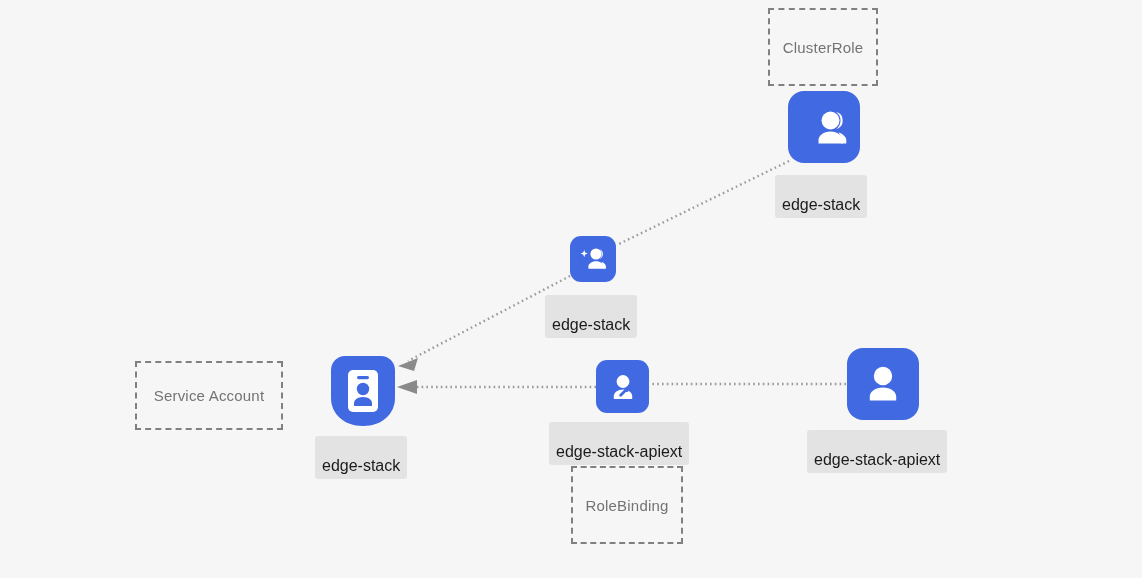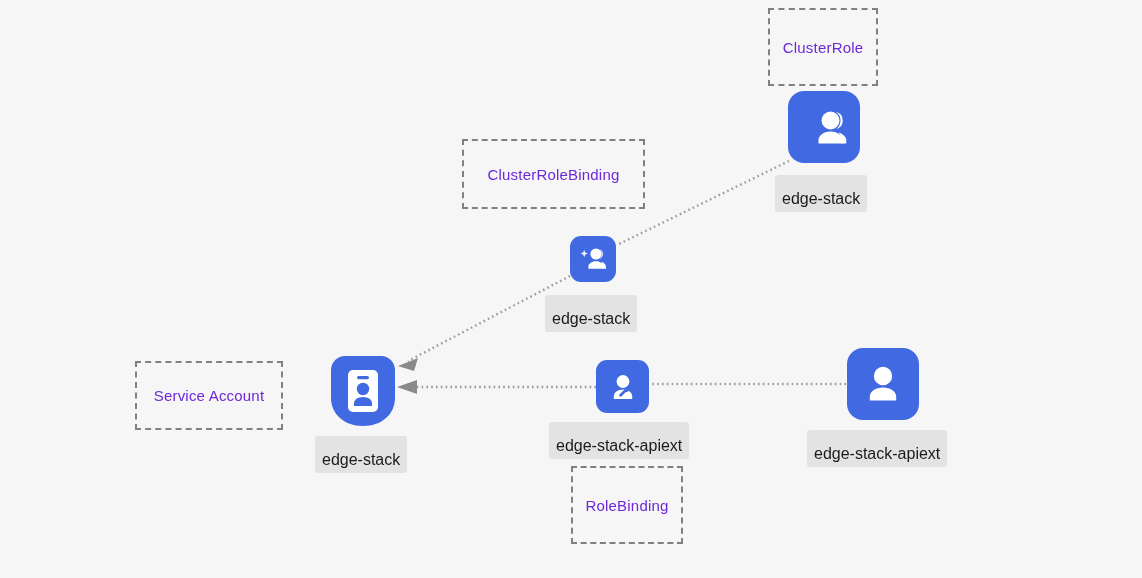--- a/index.html
+++ b/index.html
@@ -33,21 +33,21 @@
   .kind-box {
     position: absolute;
     border: 2px dashed #808080;
     box-sizing: border-box;
     display: flex;
     align-items: center;
     justify-content: center;
     background: transparent;
   }
   .kind-box .kind-label {
-    color: #6d28d9;
+    color: #737373;
     font-size: 15px;
     font-family: "Liberation Sans", sans-serif;
     letter-spacing: 0.2px;
     white-space: nowrap;
   }
 
   
   .node-icon {
     position: absolute;
     background: #3f6ee0;
@@ -69,21 +69,21 @@
     background: transparent;
   }
 
   
   .name-chip {
     position: absolute;
     background: #e3e3e3;
     color: #1b1b1b;
     font-size: 16px;
     font-family: "Liberation Sans", sans-serif;
-    padding: 15px 7px 4px 7px;
+    padding: 21px 7px 4px 7px;
     border-radius: 3px;
     white-space: nowrap;
     line-height: 1.15;
   }
 </style>
 </head>
 <body>
 
 <div id="canvas">
 
@@ -112,23 +112,20 @@
       <svg width="48" height="48" viewBox="0 0 48 48">
         <circle cx="30.5" cy="17.5" r="9" fill="#ffffff"></circle>
         <path d="M30.5 28.5c-7 0-12 4.2-12 8.6v3.4h24v-3.4c0-4.4-5-8.6-12-8.6z" fill="#ffffff"></path>
         <path d="M36 8.8a9 9 0 0 1 0 17.4 10.6 10.6 0 0 0 0-17.4z" fill="#ffffff"></path>
         <path d="M38.5 29.6c4.6 1.4 7.8 4.6 7.8 7.5v3.4h-5.2v-3.4c0-2.8-1-5.3-2.6-7.5z" fill="#ffffff"></path>
       </svg>
     </span>
   </div>
   <div class="name-chip" style="left:775px; top:175px;">edge-stack</div>
 
-  <div class="kind-box" style="left:462px; top:139px; width:183px; height:70px;">
-    <span class="kind-label">ClusterRoleBinding</span>
-  </div>
   <div class="node-icon rounded-sm" style="left:570px; top:236px; width:46px; height:46px;">
     <span>
       <svg width="32" height="32" viewBox="0 0 32 32">
         <circle cx="19" cy="11" r="5.6" fill="#ffffff"></circle>
         <path d="M19 18.2c-4.4 0-7.6 2.6-7.6 5.4v2.1h15.2v-2.1c0-2.8-3.2-5.4-7.6-5.4z" fill="#ffffff"></path>
         <path d="M22.6 5.9a5.6 5.6 0 0 1 0 10.2 6.7 6.7 0 0 0 0-10.2z" fill="#ffffff"></path>
         <path d="M24.3 18.8c2.7 0.9 4.6 2.8 4.6 4.8v2.1h-3.2v-2.1c0-1.8-0.6-3.4-1.4-4.8z" fill="#ffffff"></path>
         <path d="M7.2 7.0l1.0 2.6 2.6 1.0-2.6 1.0-1.0 2.6-1.0-2.6-2.6-1.0 2.6-1.0z" fill="#ffffff"></path>
       </svg>
     </span>

